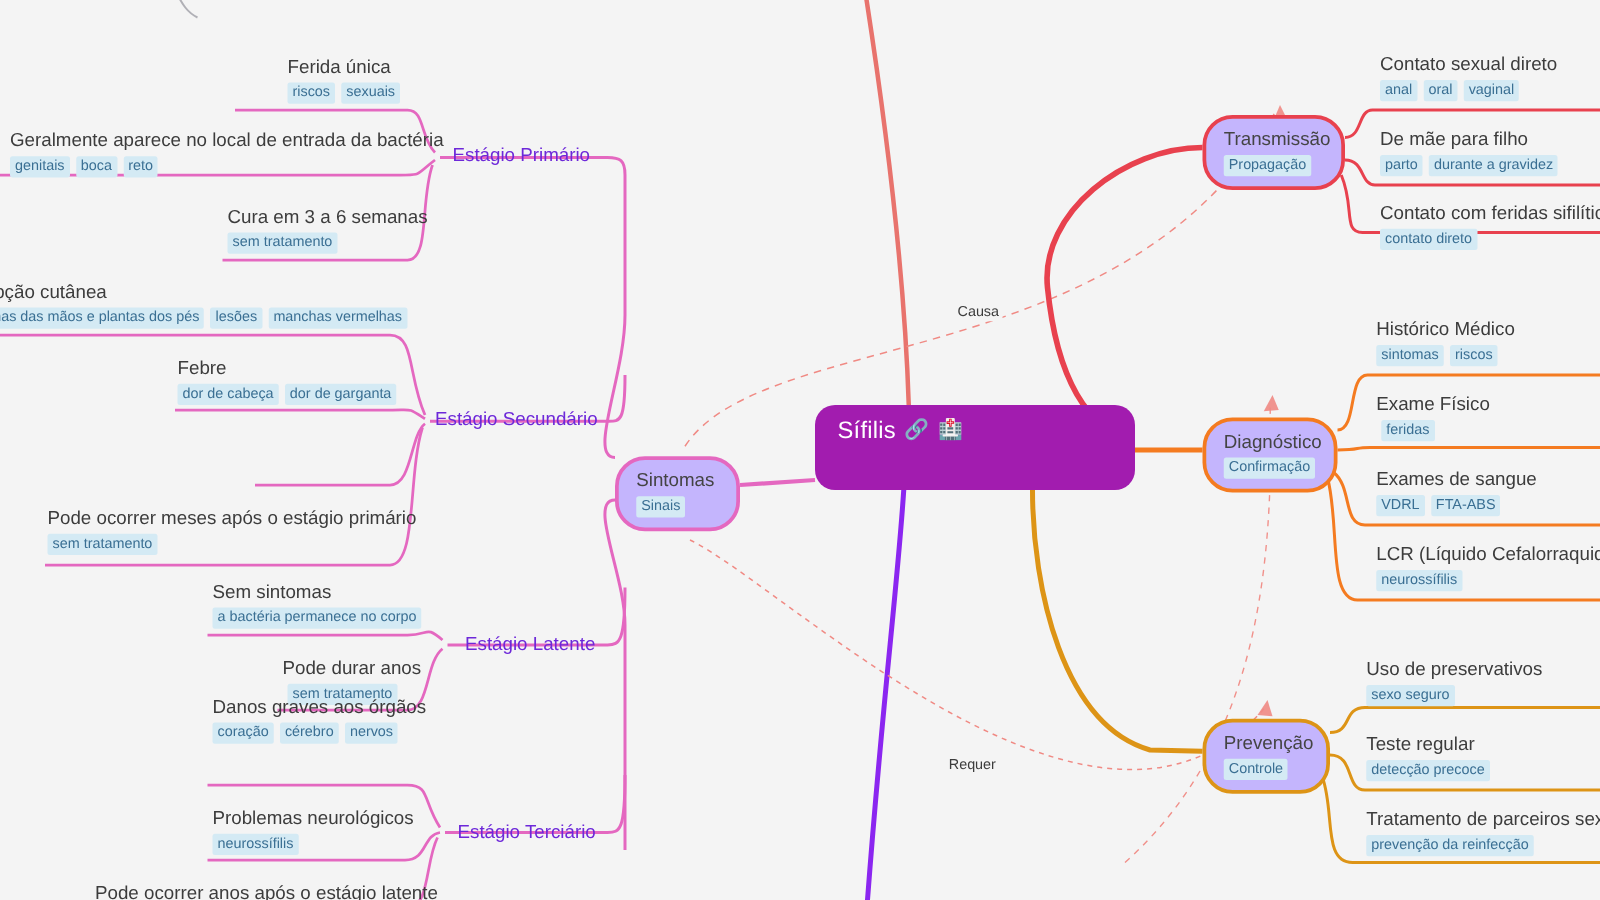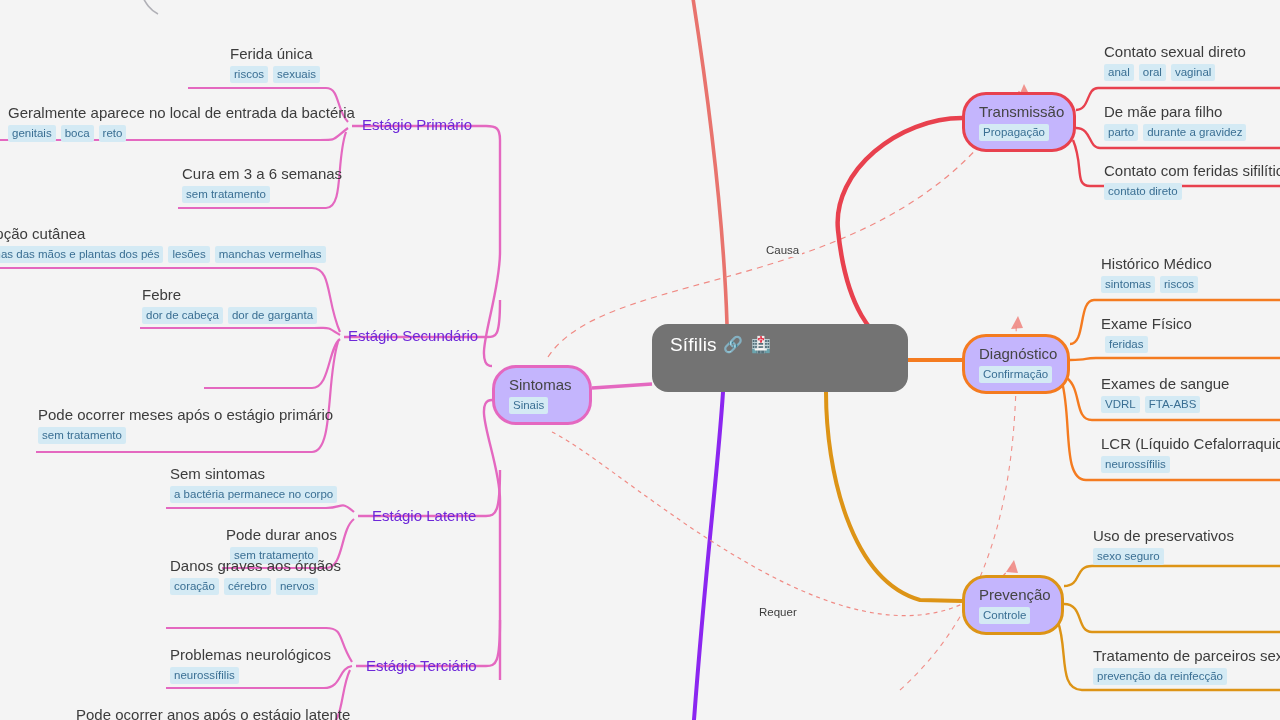--- a/index.html
+++ b/index.html
@@ -18,21 +18,21 @@
   svg.wires {
     position: absolute; left: 0; top: 0;
     width: 1280px; height: 720px;
     pointer-events: none;
   }
   
   .central {
     position: absolute;
     left: 652px; top: 324px;
     width: 256px; height: 68px;
-    background: #737373;
+    background: #a21caf;
     border-radius: 16px;
     box-sizing: border-box;
     padding: 9px 0 0 18px;
   }
   .central .title {
     color: #ffffff;
     font-size: 19px;
     line-height: 23px;
     letter-spacing: .2px;
     display: flex;
@@ -268,20 +268,26 @@
     <span class="tag">Controle</span>
   </div>
 
   <div class="leaf" style="left:1093px; top:526px;">
     <div class="lt">Uso de preservativos</div>
     <div class="ltags">
       <span class="tag">sexo seguro</span>
     </div>
   </div>
 
+  <div class="leaf" style="left:1093px; top:586px;">
+    <div class="lt">Teste regular</div>
+    <div class="ltags">
+      <span class="tag">detecção precoce</span>
+    </div>
+  </div>
 
   <div class="leaf" style="left:1093px; top:646px;">
     <div class="lt">Tratamento de parceiros sexuais</div>
     <div class="ltags">
       <span class="tag">prevenção da reinfecção</span>
     </div>
   </div>
 
   <div class="bnode b-pink" style="left:492px; top:365px; width:100px;">
     <div class="bt">Sintomas</div>

